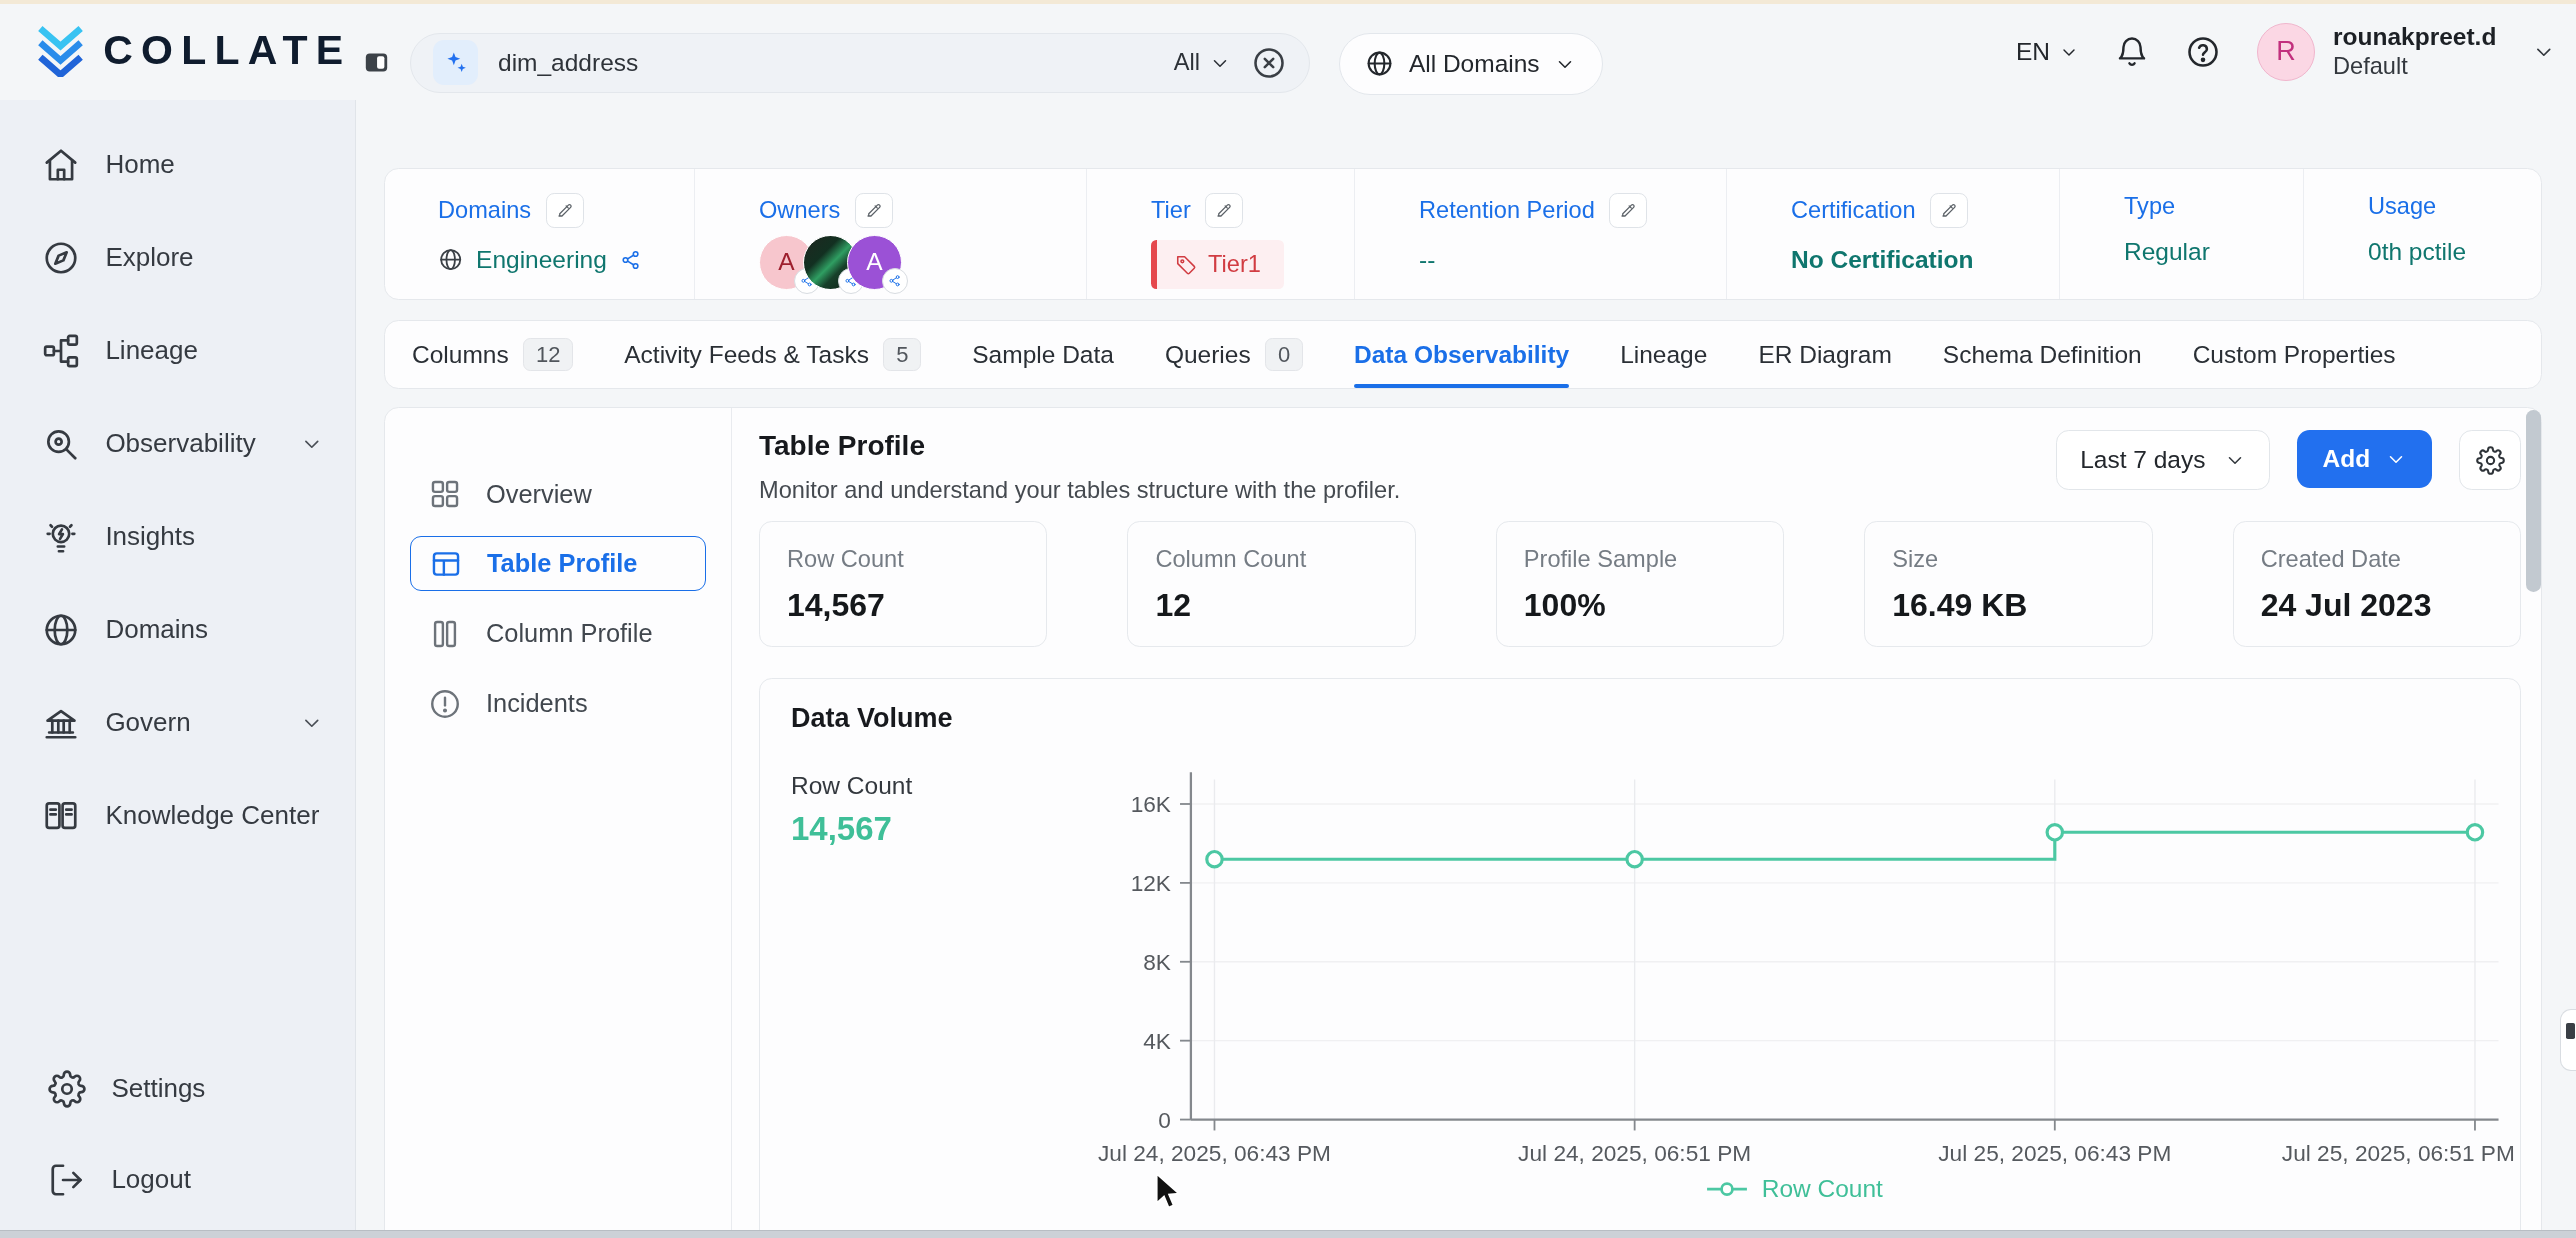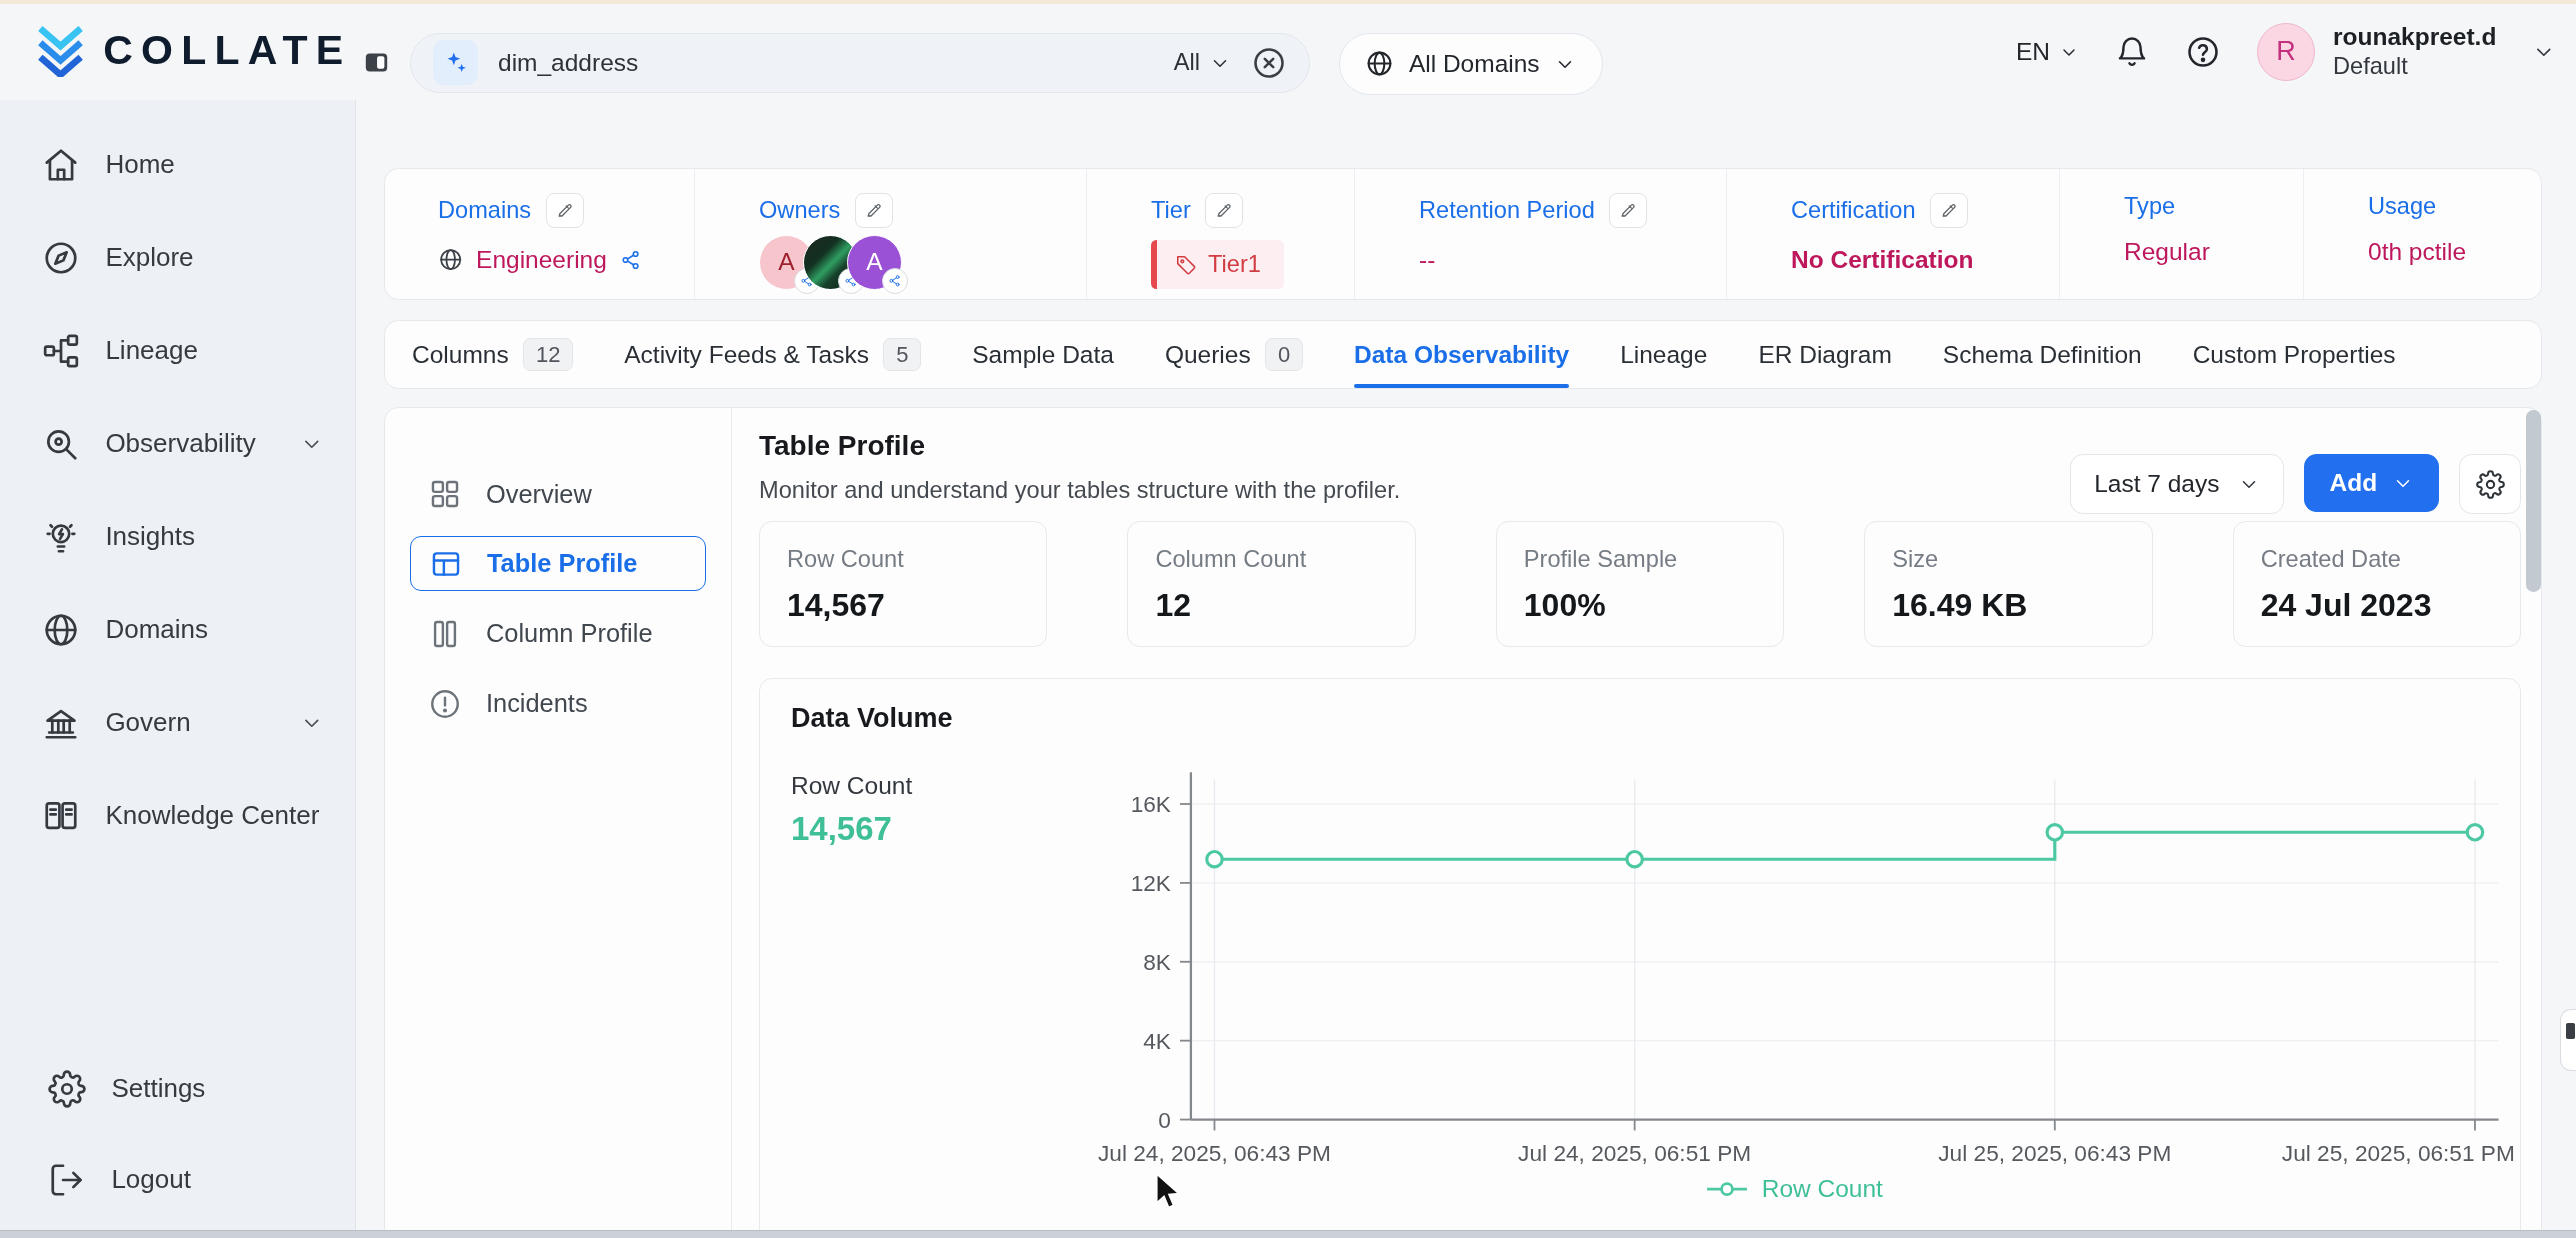--- a/index.html
+++ b/index.html
@@ -42,21 +42,21 @@
   .card{position:absolute;background:#fdfdfe;border:1.4px solid #e5e8ec;border-radius:14.5px;box-sizing:border-box;}
 
   
   #meta-card{left:384px;top:168px;width:2158px;height:132px;display:flex;}
   .meta-sec{box-sizing:border-box;padding:23.6px 0 0 64px;border-right:1.4px solid #eceef2;position:relative;}
   .meta-sec:first-child{padding-left:53px;}
   .meta-sec:last-child{border-right:none;}
   .meta-label{display:flex;align-items:center;gap:14.5px;font-size:23.6px;color:#1a6fe8;}
   .edit-btn{width:36px;height:33px;border:1.4px solid #dfe3e8;border-radius:8.2px;background:#fff;
             display:flex;align-items:center;justify-content:center;color:#5b6167;cursor:pointer;}
-  .meta-value{margin-top:18px;font-size:24.5px;color:#be185d;display:flex;align-items:center;gap:12.7px;}
+  .meta-value{margin-top:18px;font-size:24.5px;color:#0f766e;display:flex;align-items:center;gap:12.7px;}
   .owner-stack{margin-top:7.3px;display:flex;}
   .owner{width:53px;height:53px;border-radius:50%;display:flex;align-items:center;justify-content:center;
          font-size:24.5px;position:relative;margin-right:-11px;border:1.8px solid #fff;}
   .owner-a1{background:#f7c6cd;color:#9e1f2e;}
   .owner-img{background:linear-gradient(135deg,#1f2620 0%,#123021 35%,#2f9e62 52%,#17402a 66%,#0c1a12 100%);}
   .owner-a2{background:#9b51d6;color:#fff;}
   .owner-badge{position:absolute;right:-7.3px;bottom:-5.4px;width:24.5px;height:24.5px;border-radius:50%;
                background:#fff;border:1.4px solid #d8dce1;display:flex;align-items:center;justify-content:center;color:#1a6fe8;}
   .tier-pill{margin-top:12.7px;display:inline-flex;align-items:center;gap:11px;height:49px;padding:0 23.6px 0 18px;
              background:#fdeff1;border-radius:5.4px;border-left:6.4px solid #e5484d;color:#d13c42;font-size:23.6px;}
@@ -74,21 +74,21 @@
   .pnav-item{height:70px;margin:0 25.4px;display:flex;align-items:center;gap:23.6px;padding-left:18px;
              font-size:25.4px;color:#41474e;cursor:pointer;box-sizing:border-box;}
   .pnav-item .nico{color:#6d737a;}
   .pnav-item.active{height:55px;margin:7.3px 25.4px;border:1.8px solid #1a6fe8;border-radius:11px;color:#1a6fe8;font-weight:bold;}
   .pnav-item.active .nico{color:#1a6fe8;}
 
   .content{flex:1;position:relative;padding:22px 20px 0 27px;box-sizing:border-box;}
   .content-header{display:flex;align-items:flex-start;}
   .page-title{font-size:28px;font-weight:bold;color:#17191d;}
   .page-desc{margin-top:14.5px;font-size:23.6px;color:#454a50;}
-  .controls{margin-left:auto;display:flex;gap:20px;margin-top:24px;}
+  .controls{margin-left:auto;display:flex;gap:27px;}
   .range-pill{height:58px;border:1.4px solid #e2e6ea;border-radius:12.7px;background:#fff;padding:0 23.6px;
               display:flex;align-items:center;gap:18px;font-size:24.5px;color:#23272c;cursor:pointer;}
   .add-btn{height:58px;border:none;border-radius:12.7px;background:#2270ef;color:#fff;padding:0 25.4px;
            display:flex;align-items:center;gap:14.5px;font-size:24.5px;font-weight:bold;cursor:pointer;}
   .gear-btn{width:60px;height:58px;border:1.4px solid #e2e6ea;border-radius:12.7px;background:#fff;
             display:flex;align-items:center;justify-content:center;color:#2e3338;cursor:pointer;}
 
   .stats-row{position:absolute;top:113px;left:27px;right:20px;display:flex;gap:80px;}
   .stat-card{flex:1;height:126px;border:1.4px solid #e6e9ed;border-radius:12.7px;background:#fdfdfe;
              box-sizing:border-box;padding:23.6px 0 0 27px;}

